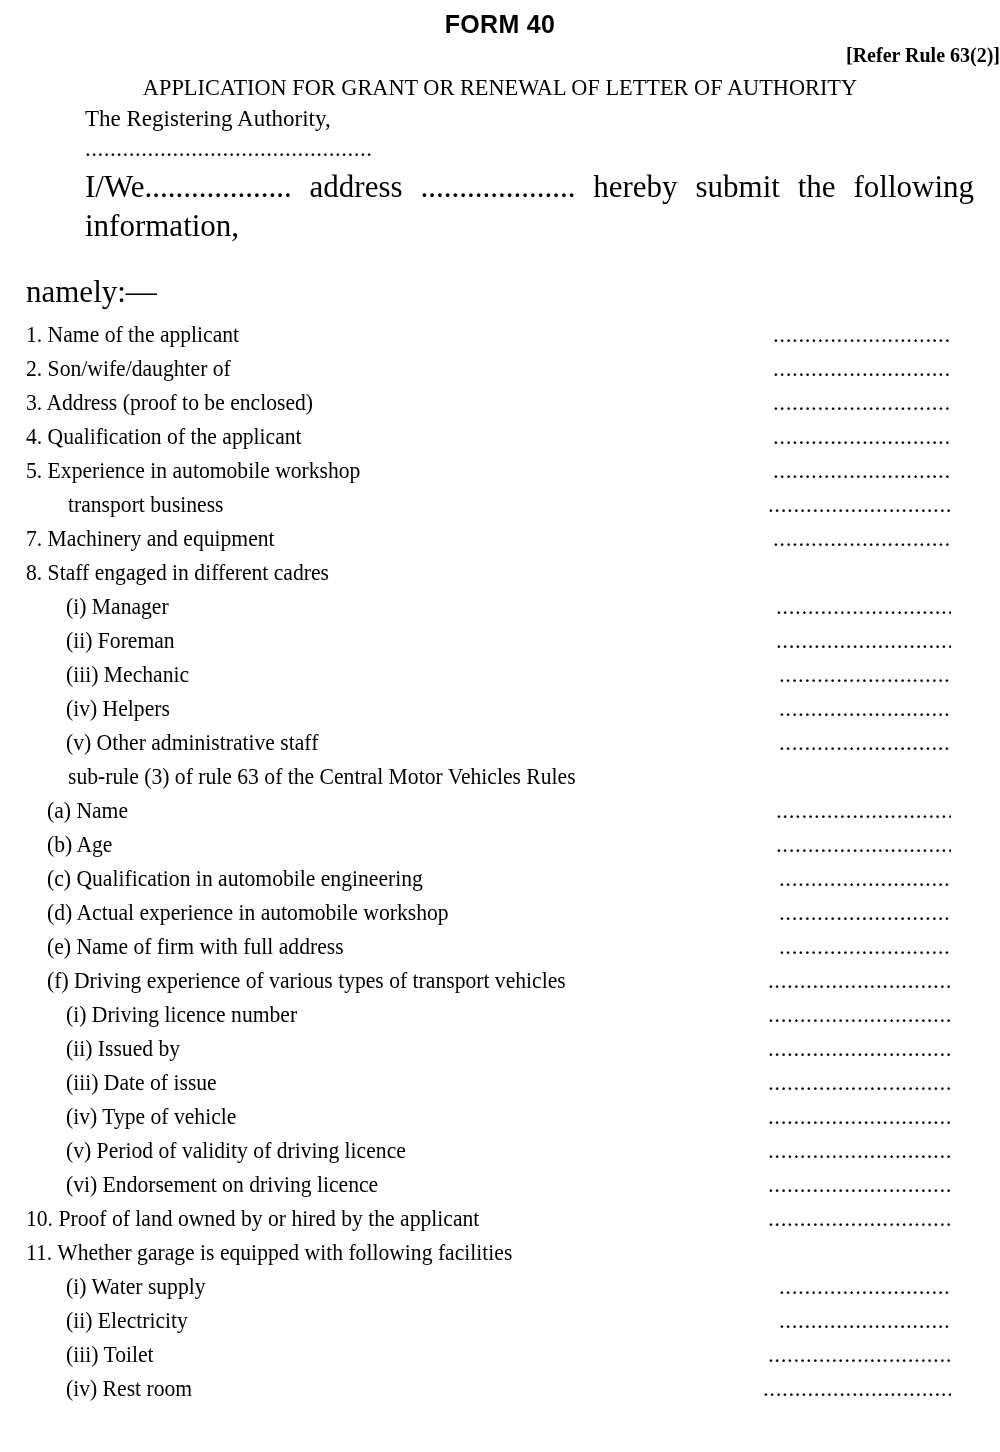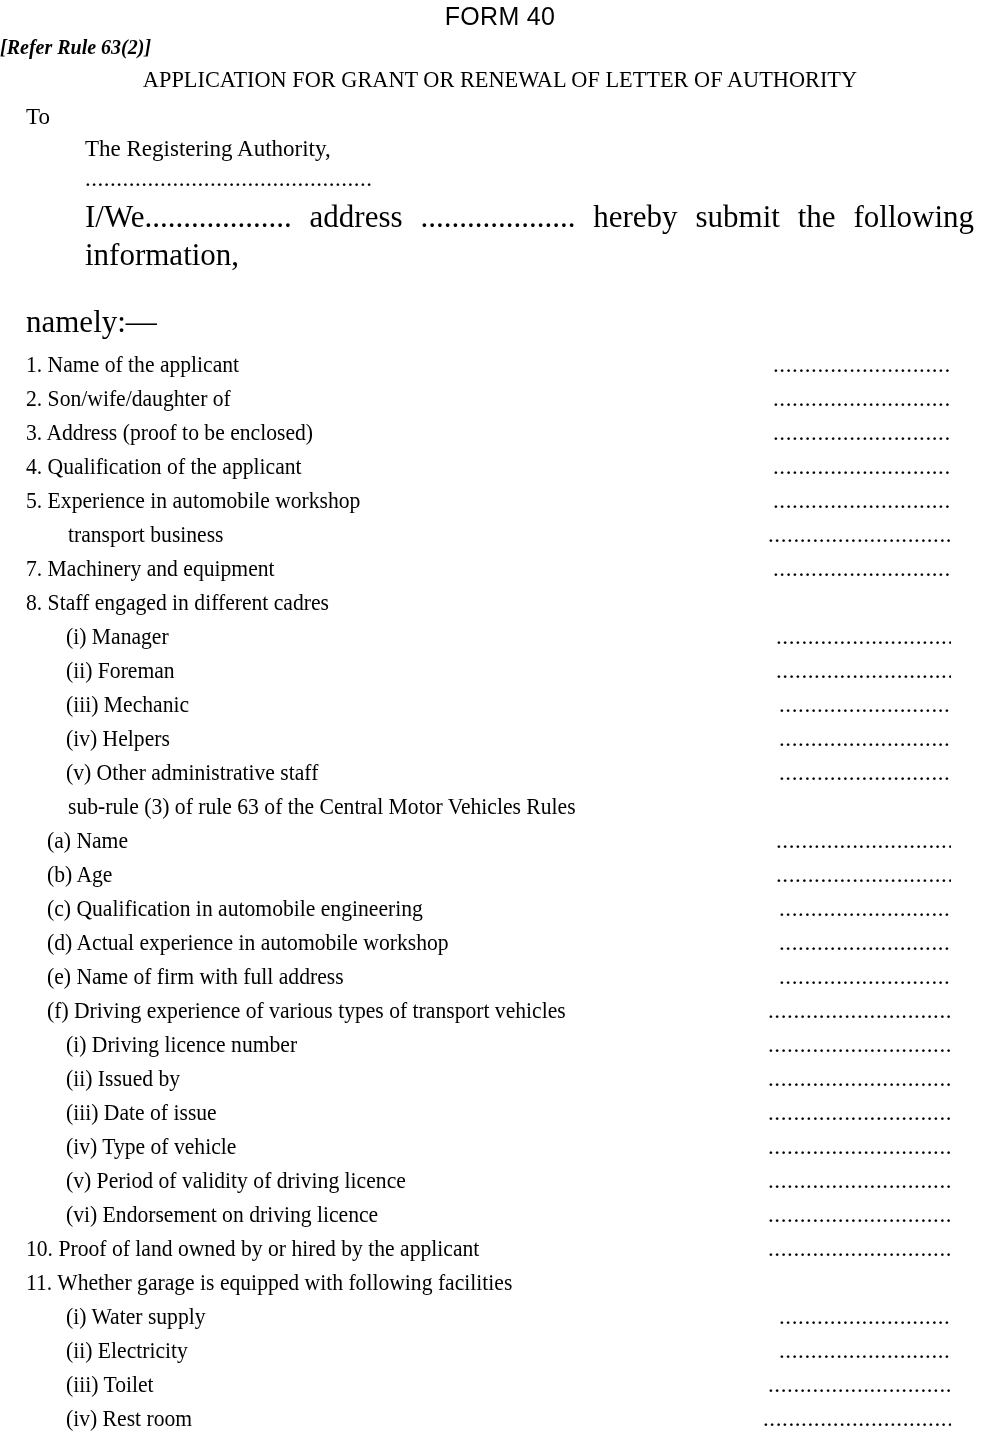--- a/index.html
+++ b/index.html
@@ -22,32 +22,31 @@
     width: 1000px;
     height: 1452px;
     box-sizing: border-box;
     padding: 0;
   }
 
   
   .form-number {
     text-align: center;
     font-family: "Liberation Sans", "DejaVu Sans", sans-serif;
-    font-weight: normal;
+    font-weight: bold;
     font-size: 25px;
     letter-spacing: 0.3px;
     margin: 0;
-    padding-top: 2px;
+    padding-top: 10px;
     line-height: 1.15;
   }
   .rule-ref {
-    text-align: left;
+    text-align: right;
     font-family: "Liberation Serif", "DejaVu Serif", serif;
     font-weight: bold;
-    font-style: italic;
     font-size: 20px;
     margin: 5px 0 0 0;
     line-height: 1.15;
   }
   .main-title {
     text-align: center;
     font-family: "Liberation Serif", "DejaVu Serif", serif;
     font-size: 24px;
     font-weight: 400;
     transform: scaleX(0.93);
@@ -134,21 +133,20 @@
 <body>
 
 <div class="page">
 
   <div class="form-number">FORM 40</div>
 
   <div class="rule-ref">[Refer Rule 63(2)]</div>
 
   <div class="main-title">APPLICATION FOR GRANT OR RENEWAL OF LETTER OF AUTHORITY</div>
 
-  <div class="to-line">To</div>
 
   <div class="addressee">The Registering Authority,</div>
 
   <div class="addr-dots">..............................................</div>
 
   <div class="intro">
     <span>I/We................... address .................... hereby submit the following information,</span>
     <span class="hang">namely:—</span>
   </div>
 

